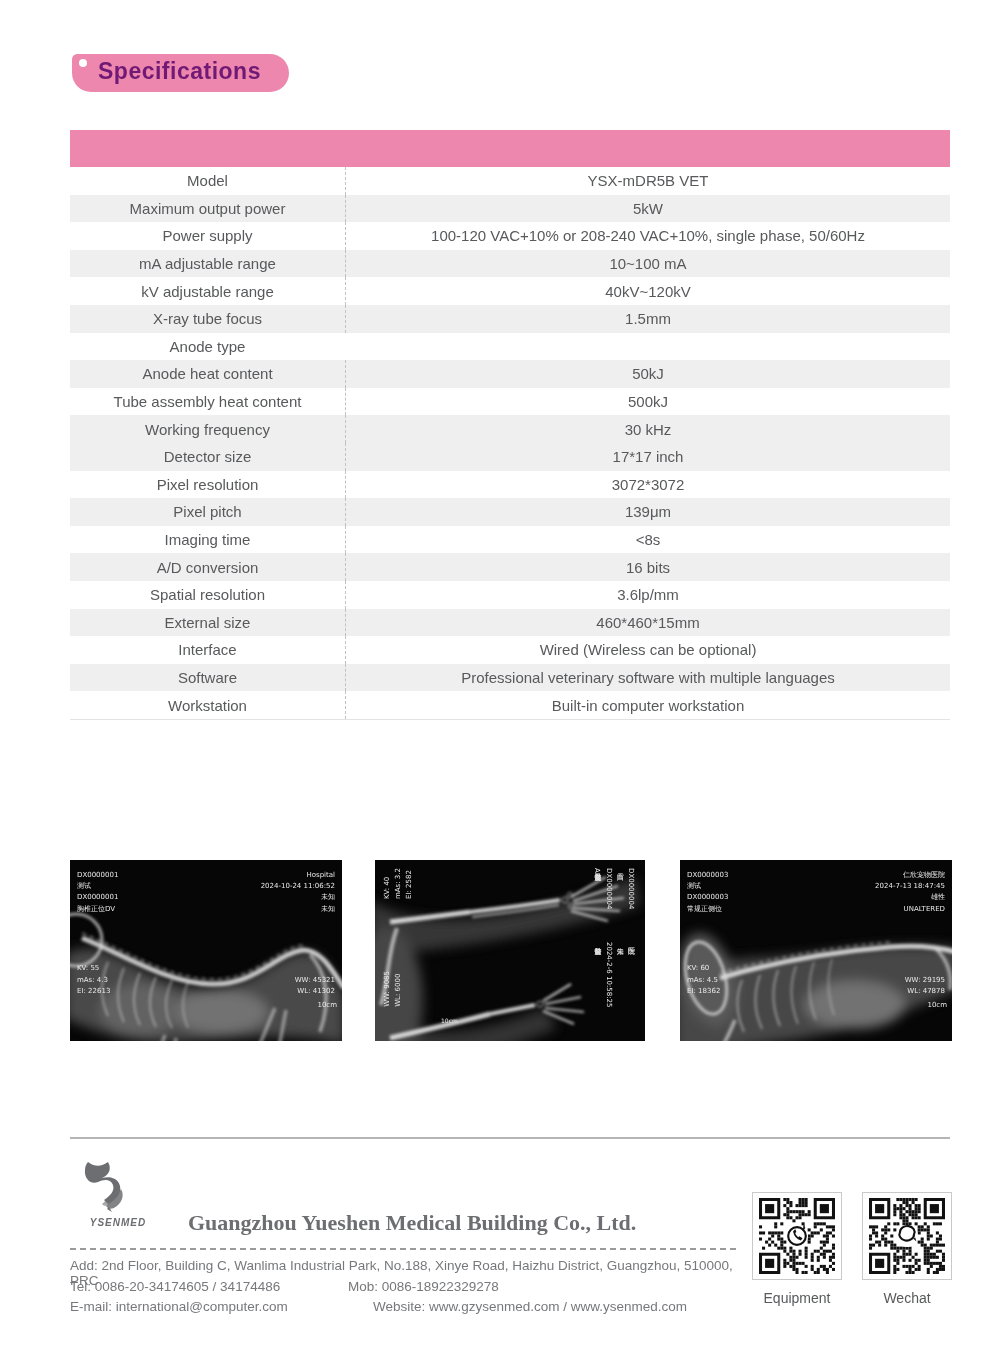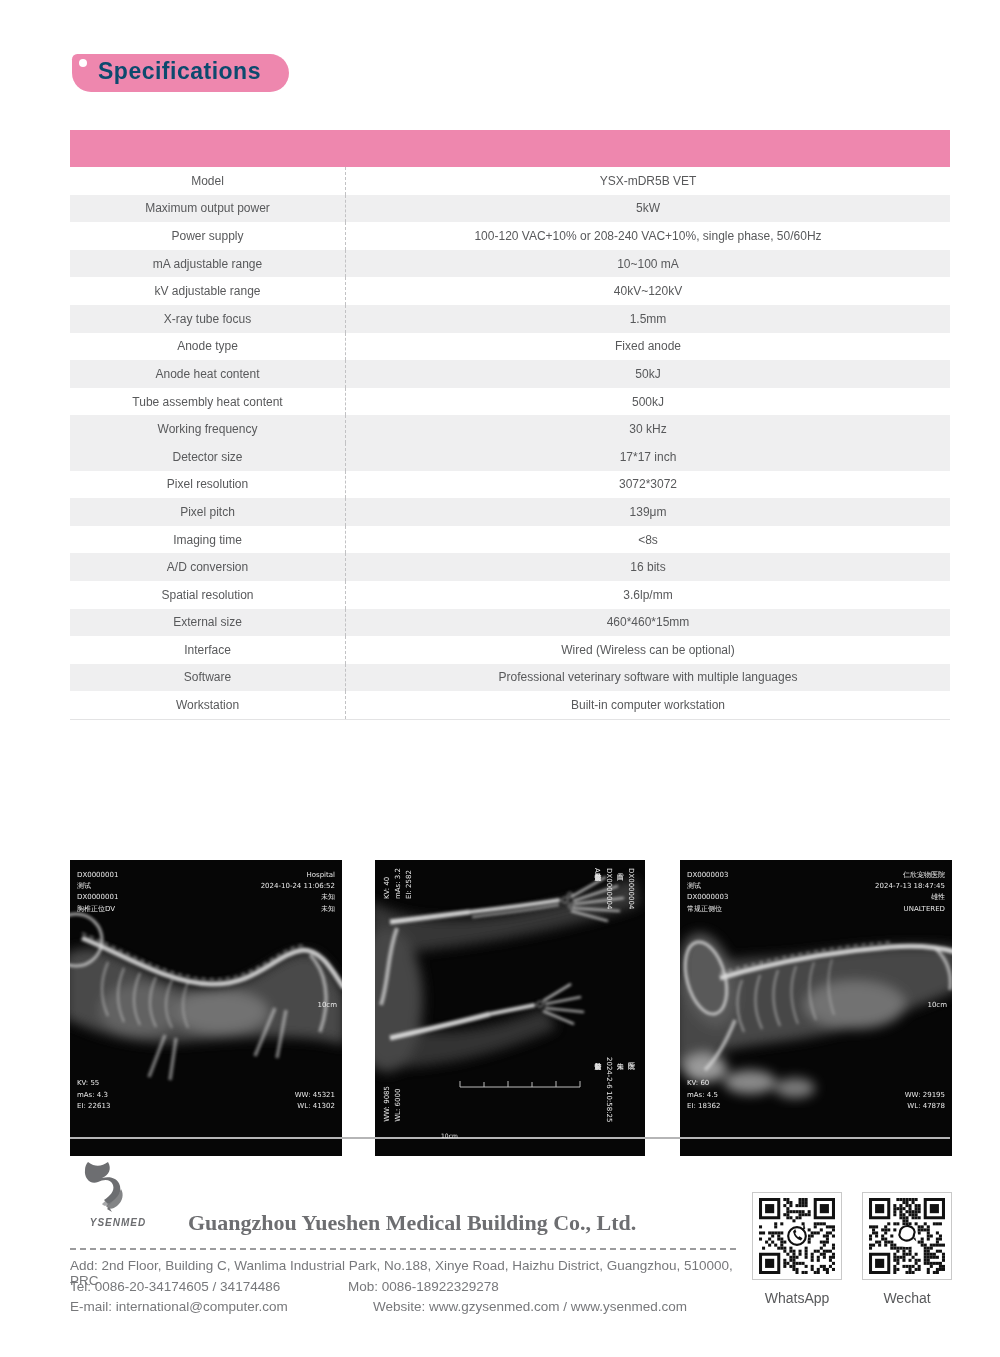--- a/index.html
+++ b/index.html
@@ -1,36 +1,36 @@
 <!DOCTYPE html>
 <html style="--pink: #ee87ae; --rowalt: #efeff0; --txt: #58595b; --gray: #6d6e71;"><head>
 <meta charset="utf-8">
 <style>
   :root{ --pink:#ee87ae; --txt:#58595b; --rowalt:#efeff0; --gray:#6d6e71; --ftxt:#77787b; }
   *{margin:0;padding:0;box-sizing:border-box;}
   body{background:#fff;font-family:"Liberation Sans",sans-serif;}
   .page{position:relative;width:1000px;height:1357px;background:#fff;overflow:hidden;}
 
   
-  .badge{position:absolute;background:var(--pink);color:#0c4a6e;font-weight:bold;font-size:23px;
+  .badge{position:absolute;background:var(--pink);color:#701a75;font-weight:bold;font-size:23px;
          padding:4px 28px 7px 26px;border-radius:6px 22px 22px 22px;letter-spacing:.5px;}
   .badge::before{content:'';position:absolute;left:7px;top:5px;width:8px;height:8px;background:#fff;border-radius:50%;}
   #badge-specs{left:72px;top:54px;}
   #badge-images{left:72px;top:777px;}
 
   
   .spec-table{position:absolute;left:70px;top:130px;width:880px;border-bottom:1px solid #e3e3e4;}
   .spec-header{height:37px;background:var(--pink);}
-  .spec-row{display:flex;height:27.6px;align-items:stretch;font-size:12px;color:var(--txt);background:#fff;}
+  .spec-row{display:flex;height:27.6px;align-items:stretch;font-size:15px;color:var(--txt);background:#fff;}
   .spec-row.alt{background:var(--rowalt);}
   .spec-label{width:275px;display:flex;align-items:center;justify-content:center;text-align:center;}
   .spec-value{flex:1;display:flex;align-items:center;justify-content:center;text-align:center;border-left:1px dashed #c2c2c4;}
 
   
-  .xray{position:absolute;top:860px;height:296px;background:#060606;overflow:hidden;}
+  .xray{position:absolute;top:860px;height:181px;background:#060606;overflow:hidden;}
   #xray1{left:70px;width:272px;} #xray2{left:375px;width:270px;} #xray3{left:680px;width:272px;}
   .xray svg{position:absolute;left:0;top:0;}
   .ov{position:absolute;color:#e9e9e9;font-size:7px;line-height:1.6;z-index:2;font-family:"DejaVu Sans",sans-serif;}
   .ov-tl{left:7px;top:10px;} .ov-tr{right:7px;top:10px;text-align:right;}
   .ov-bl{left:7px;bottom:44px;} .ov-br{right:7px;bottom:44px;text-align:right;}
   .ov-scale{right:5px;top:140px;}
   .ov-sr{right:9px;top:8px;writing-mode:vertical-rl;}
   .ov-sl{left:7px;top:8px;writing-mode:vertical-rl;transform:rotate(180deg);}
   .ov-sbl{left:7px;bottom:34px;writing-mode:vertical-rl;transform:rotate(180deg);}
   .ov-sbr{right:9px;bottom:34px;writing-mode:vertical-rl;}
@@ -83,21 +83,20 @@
         <div class="spec-row">
           <div class="spec-label">kV adjustable range</div>
           <div class="spec-value">40kV~120kV</div>
         </div>
         <div class="spec-row alt">
           <div class="spec-label">X-ray tube focus</div>
           <div class="spec-value">1.5mm</div>
         </div>
         <div class="spec-row">
           <div class="spec-label">Anode type</div>
-          <div class="spec-value">Fixed anode</div>
         </div>
         <div class="spec-row alt">
           <div class="spec-label">Anode heat content</div>
           <div class="spec-value">50kJ</div>
         </div>
         <div class="spec-row">
           <div class="spec-label">Tube assembly heat content</div>
           <div class="spec-value">500kJ</div>
         </div>
         <div class="spec-row alt">
@@ -710,16 +709,16 @@
         <path d="M0,18 h7 v7 h-7 Z M1,19 v5 h5 v-5 Z" fill-rule="evenodd"></path>
           <rect x="2" y="20" width="3" height="3"></rect>
       </g>
       <g>
         <circle cx="12.5" cy="12.5" r="3.6" fill="#fff"></circle>
         <path d="M10.2,11.2 a2.4,2 0 1 1 4.6,0.8 a2.4,2 0 1 1 -4.6,-0.8 Z" fill="none" stroke="#111" stroke-width="0.7"></path>
         <path d="M14.6,13.4 l1,0.9 -0.4,-1.3 Z" fill="#111"></path>
       </g>
     </svg>
   </div>
-  <div class="qr-label" id="qr-label-1">WhatsApp</div>
+  <div class="qr-label" id="qr-label-1">Equipment</div>
   <div class="qr-label" id="qr-label-2">Wechat</div>
 
 </div>
 
 </body></html>

